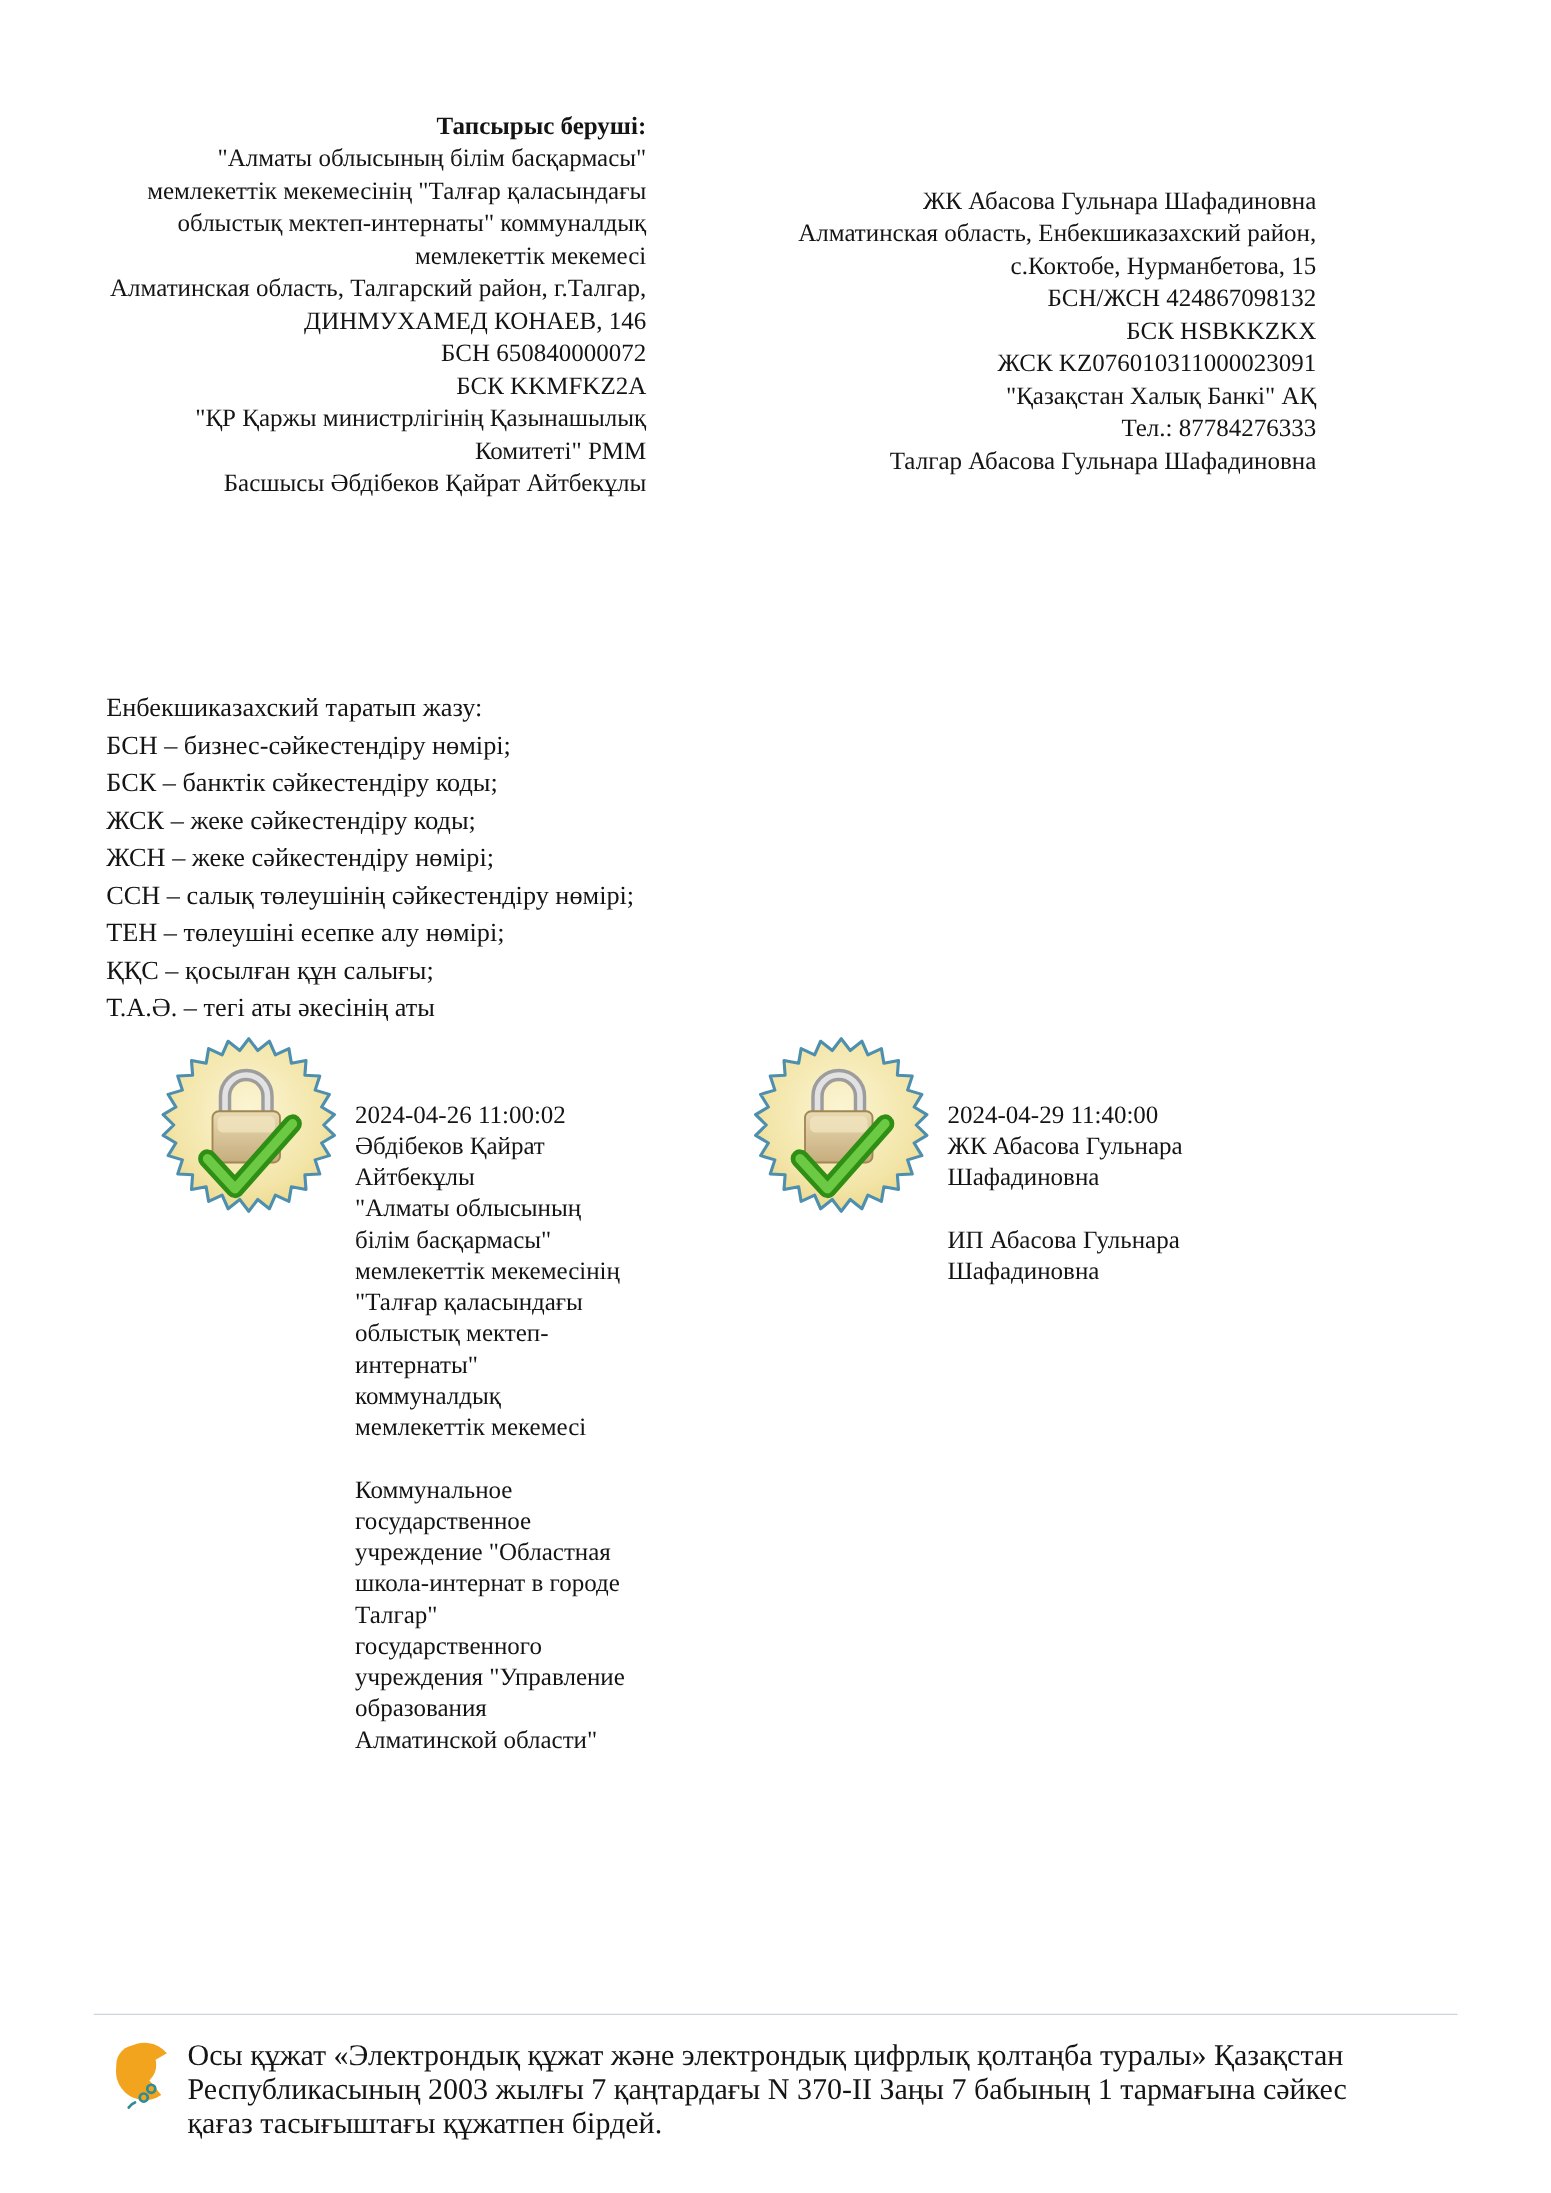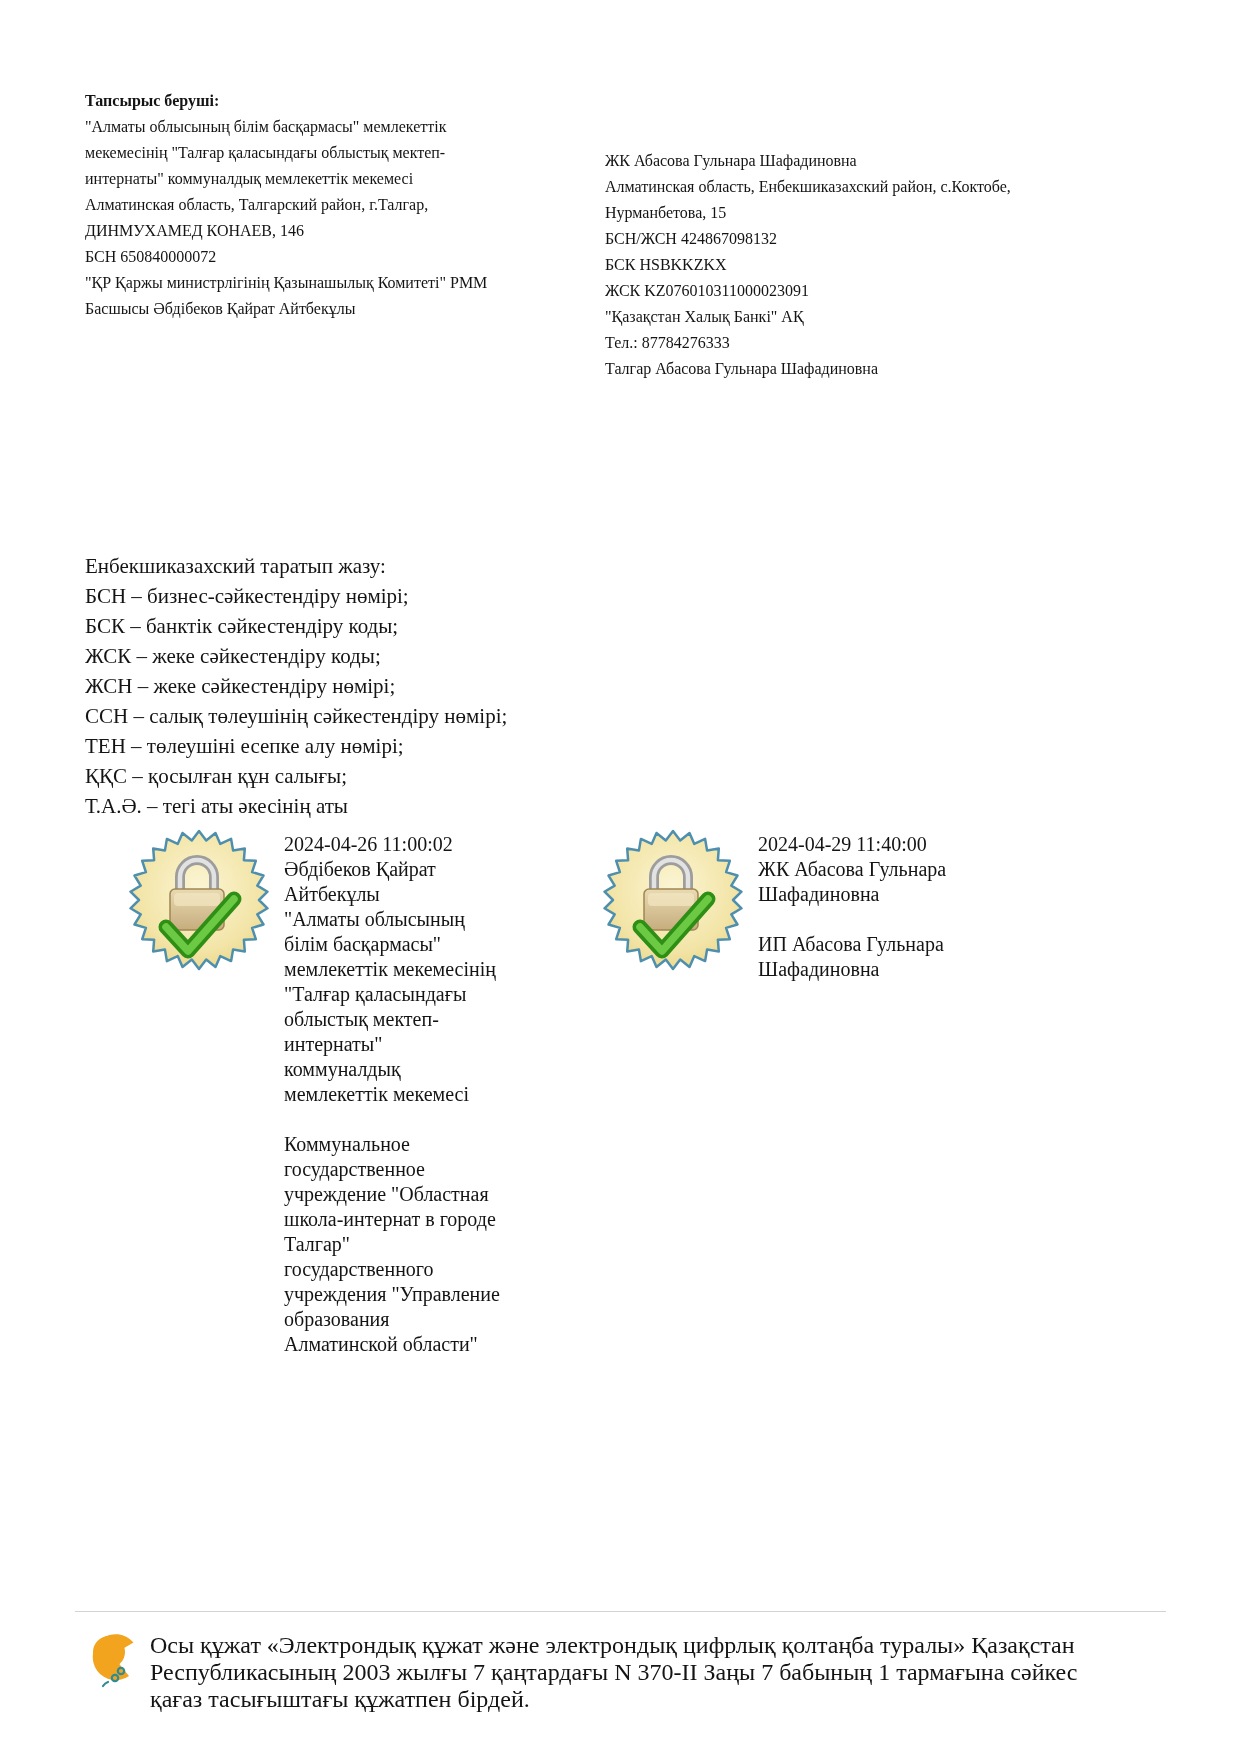--- a/index.html
+++ b/index.html
@@ -7,31 +7,31 @@
     width:1241px; height:1754px;
     background:#ffffff;
     font-family:"Liberation Serif", serif;
     color:#141414;
     position:relative;
     overflow:hidden;
   }
   .abs { position:absolute; }
   .heading { font-weight:bold; }
 
-  .party { font-size:16px; line-height:26px; }
+  .party { font-size:20px; line-height:26px;text-align:right; }
   .customer-block { left:85px; top:88px;  width:432px; }
   .supplier-block { left:605px; top:148px; width:448px; }
 
   .abbr-block { left:85px; top:551px; width:620px; font-size:21px; line-height:30px; }
 
   .sig-row { display:flex; align-items:flex-start; }
   .sig-row-left  { left:128px; top:826px; }
   .sig-row-right { left:602px; top:826px; }
   .seal { width:142px; height:152px; flex:none; margin-right:14px; }
-  .sig-text { font-size:20px; line-height:25px; padding-top:6px; }
+  .sig-text { font-size:20px; line-height:25px; padding-top:6px;margin-top:48px; }
   .sig-text-left  { width:216px; }
   .sig-text-right { width:236px; }
   .org-secondary { margin-top:25px; }
 
   .footer-divider { left:75px; top:1611px; width:1091px; height:0; border-top:1px solid #cfd4d9; }
   .footer { left:88px; top:1628px; width:1010px; display:flex; align-items:flex-start; }
   .footer-logo { width:52px; height:68px; flex:none; margin-right:10px; }
   .footer-text { font-size:24px; line-height:27px; width:930px; padding-top:4px; }
 </style>
 </head>
@@ -49,20 +49,21 @@
       <stop offset="100%" stop-color="#c6ad7e"></stop>
     </linearGradient>
   </defs>
 </svg>
 
 <div class="abs party customer-block">
   <div class="heading">Тапсырыс беруші:</div>
   <div>"Алматы облысының білім басқармасы" мемлекеттік мекемесінің "Талғар қаласындағы облыстық мектеп-интернаты" коммуналдық мемлекеттік мекемесі</div>
   <div>Алматинская область, Талгарский район, г.Талгар, ДИНМУХАМЕД КОНАЕВ, 146</div>
   <div>БСН 650840000072</div>
+  <div>БСК KKMFKZ2A</div>
   <div>"ҚР Қаржы министрлігінің Қазынашылық Комитеті" РММ</div>
   <div>Басшысы Әбдібеков Қайрат Айтбекұлы</div>
 </div>
 
 <div class="abs party supplier-block">
   <div>ЖК Абасова Гульнара Шафадиновна</div>
   <div>Алматинская область, Енбекшиказахский район, с.Коктобе, Нурманбетова, 15</div>
   <div>БСН/ЖСН 424867098132</div>
   <div>БСК HSBKKZKX</div>
   <div>ЖСК KZ076010311000023091</div>

